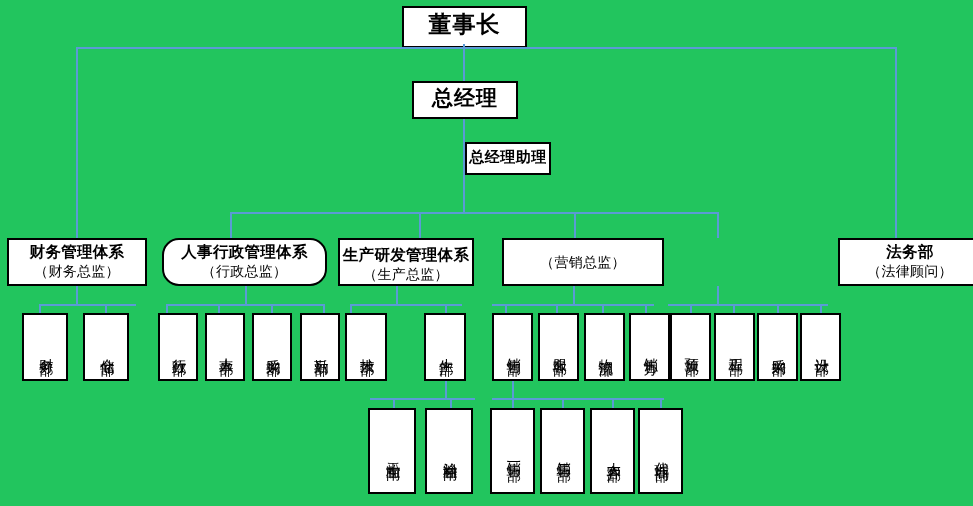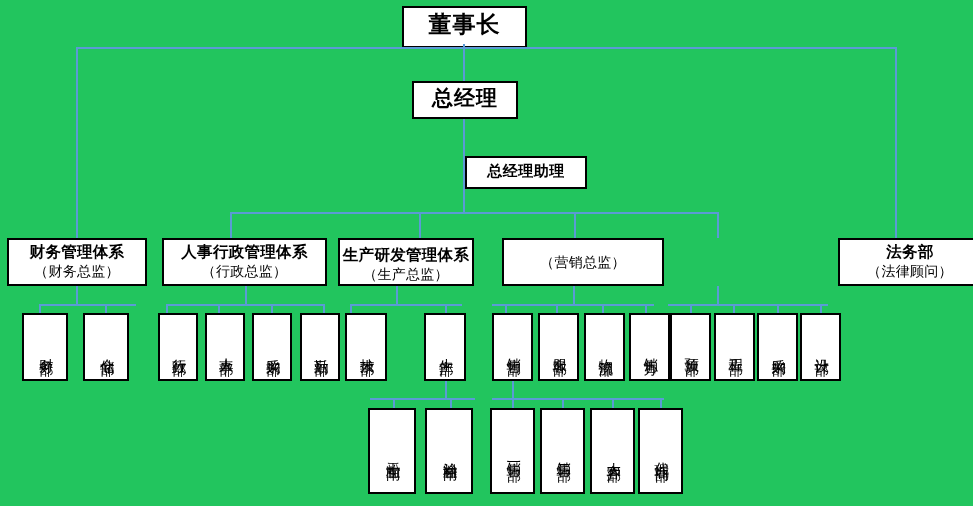--- a/index.html
+++ b/index.html
@@ -104,36 +104,36 @@
   <div class="line-v" style="left:895px; top:47px; height:191px;"></div>
 
   <div class="line-v" style="left:463px; top:47px; height:34px;"></div>
 
   <div class="node top" style="left:412px; top:81px; width:106px; height:38px;">
     <span class="title-lg">总经理</span>
   </div>
 
   <div class="line-v" style="left:463px; top:119px; height:94px;"></div>
 
-  <div class="node" style="left:465px; top:156px; width:122px; height:33px;">
+  <div class="node" style="left:465px; top:142px; width:86px; height:33px;">
     <span class="title-assist">总经理助理</span>
   </div>
 
   <div class="line-h" style="left:230px; top:212px; width:489px;"></div>
   <div class="line-v" style="left:230px; top:212px; height:26px;"></div>
   <div class="line-v" style="left:419px; top:212px; height:26px;"></div>
   <div class="line-v" style="left:574px; top:212px; height:26px;"></div>
   <div class="line-v" style="left:717px; top:212px; height:26px;"></div>
 
   <div class="node" style="left:7px; top:238px; width:140px; height:48px;">
     <span class="dept-name">财务管理体系</span>
     <span class="dept-sub">（财务总监）</span>
   </div>
 
-  <div class="node" style="left:162px; top:238px; width:165px; height:48px;">
+  <div class="node" style="left:162px; top:238px; width:165px; height:48px;border-radius:17px;">
     <span class="dept-name">人事行政管理体系</span>
     <span class="dept-sub">（行政总监）</span>
   </div>
 
   <div class="node" style="left:338px; top:238px; width:136px; height:48px;justify-content:flex-end;">
     <span class="dept-name">生产研发管理体系</span>
     <span class="dept-sub">（生产总监）</span>
   </div>
 
   <div class="node" style="left:502px; top:238px; width:162px; height:48px;">

